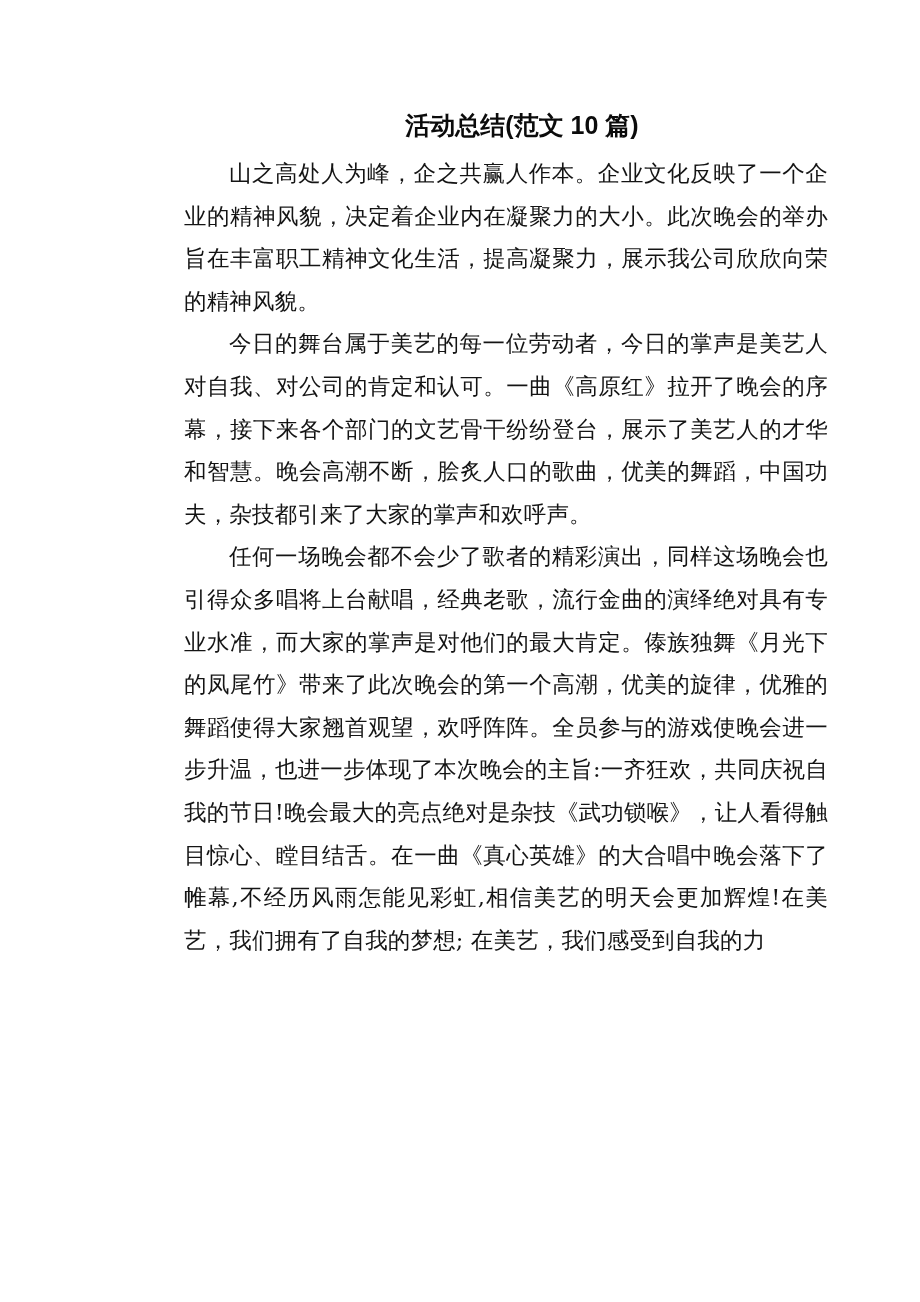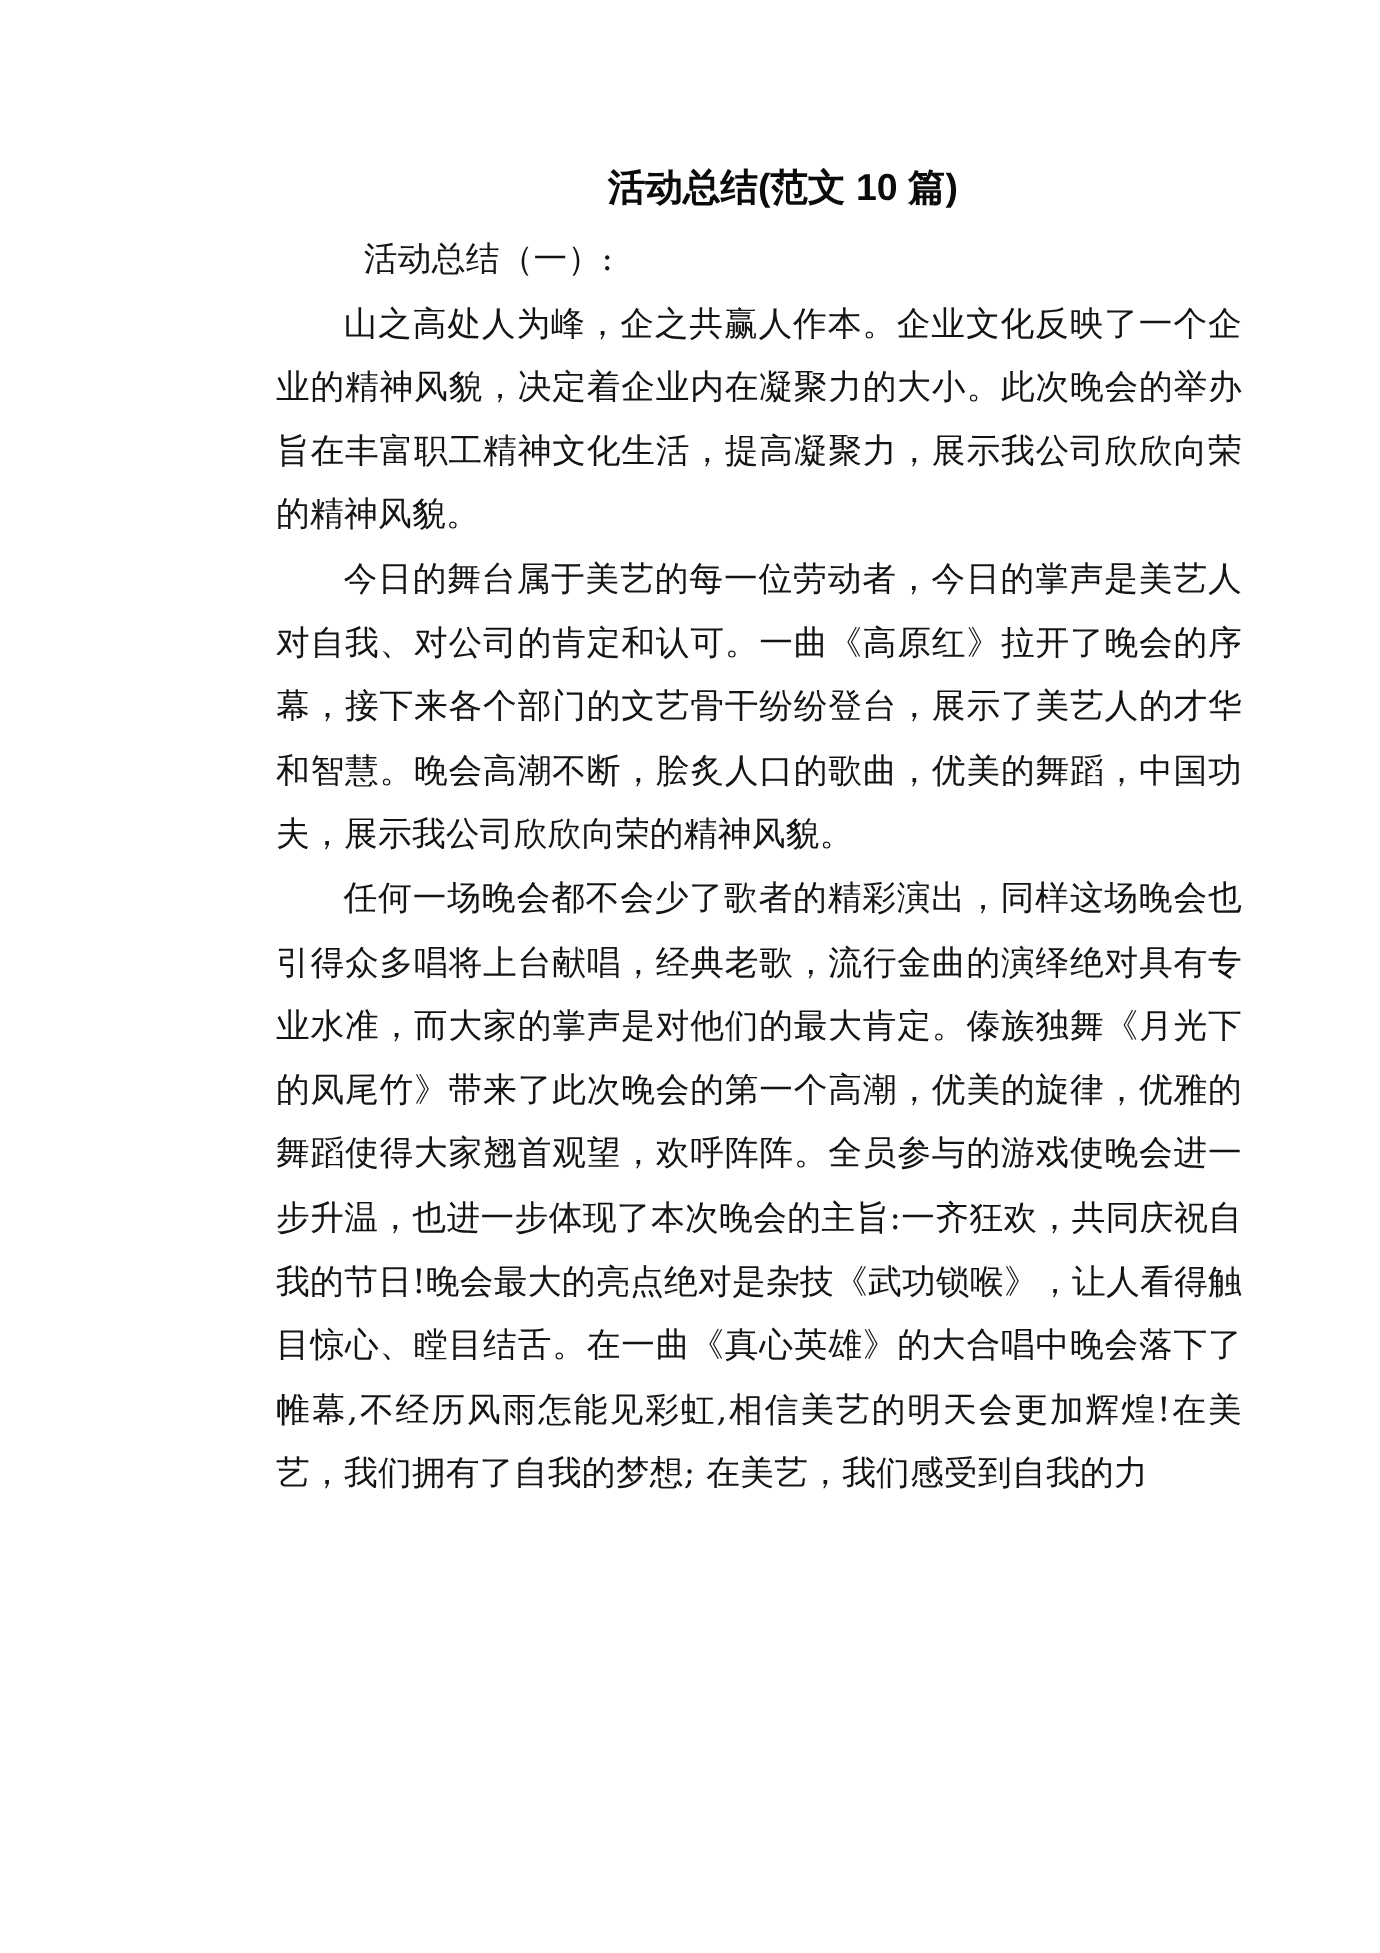--- a/index.html
+++ b/index.html
@@ -57,26 +57,25 @@
 </style>
 </head>
 <body>
 
 <div class="page">
 
   <div class="doc-title">活动总结(范文 10 篇)</div>
 
   <div class="body-block">
 
-    <p class="para sub-heading">活动总结（一）:</p>
 
 
 
 
     <p class="para indent-1">山之高处人为峰，企之共赢人作本。企业文化反映了一个企业的精神风貌，决定着企业内在凝聚力的大小。此次晚会的举办旨在丰富职工精神文化生活，提高凝聚力，展示我公司欣欣向荣的精神风貌。</p>
 
-    <p class="para indent-1">今日的舞台属于美艺的每一位劳动者，今日的掌声是美艺人对自我、对公司的肯定和认可。一曲《高原红》拉开了晚会的序幕，接下来各个部门的文艺骨干纷纷登台，展示了美艺人的才华和智慧。晚会高潮不断，脍炙人口的歌曲，优美的舞蹈，中国功夫，展示我公司欣欣向荣的精神风貌。</p>
+    <p class="para indent-1">今日的舞台属于美艺的每一位劳动者，今日的掌声是美艺人对自我、对公司的肯定和认可。一曲《高原红》拉开了晚会的序幕，接下来各个部门的文艺骨干纷纷登台，展示了美艺人的才华和智慧。晚会高潮不断，脍炙人口的歌曲，优美的舞蹈，中国功夫，杂技都引来了大家的掌声和欢呼声。</p>
 
     <p class="para indent-1">任何一场晚会都不会少了歌者的精彩演出，同样这场晚会也引得众多唱将上台献唱，经典老歌，流行金曲的演绎绝对具有专业水准，而大家的掌声是对他们的最大肯定。傣族独舞《月光下的凤尾竹》带来了此次晚会的第一个高潮，优美的旋律，优雅的舞蹈使得大家翘首观望，欢呼阵阵。全员参与的游戏使晚会进一步升温，也进一步体现了本次晚会的主旨:一齐狂欢，共同庆祝自我的节日!晚会最大的亮点绝对是杂技《武功锁喉》，让人看得触目惊心、瞠目结舌。在一曲《真心英雄》的大合唱中晚会落下了帷幕,不经历风雨怎能见彩虹,相信美艺的明天会更加辉煌!在美艺，我们拥有了自我的梦想; 在美艺，我们感受到自我的力</p>
 
   </div>
 
 </div>
 
 </body></html>

